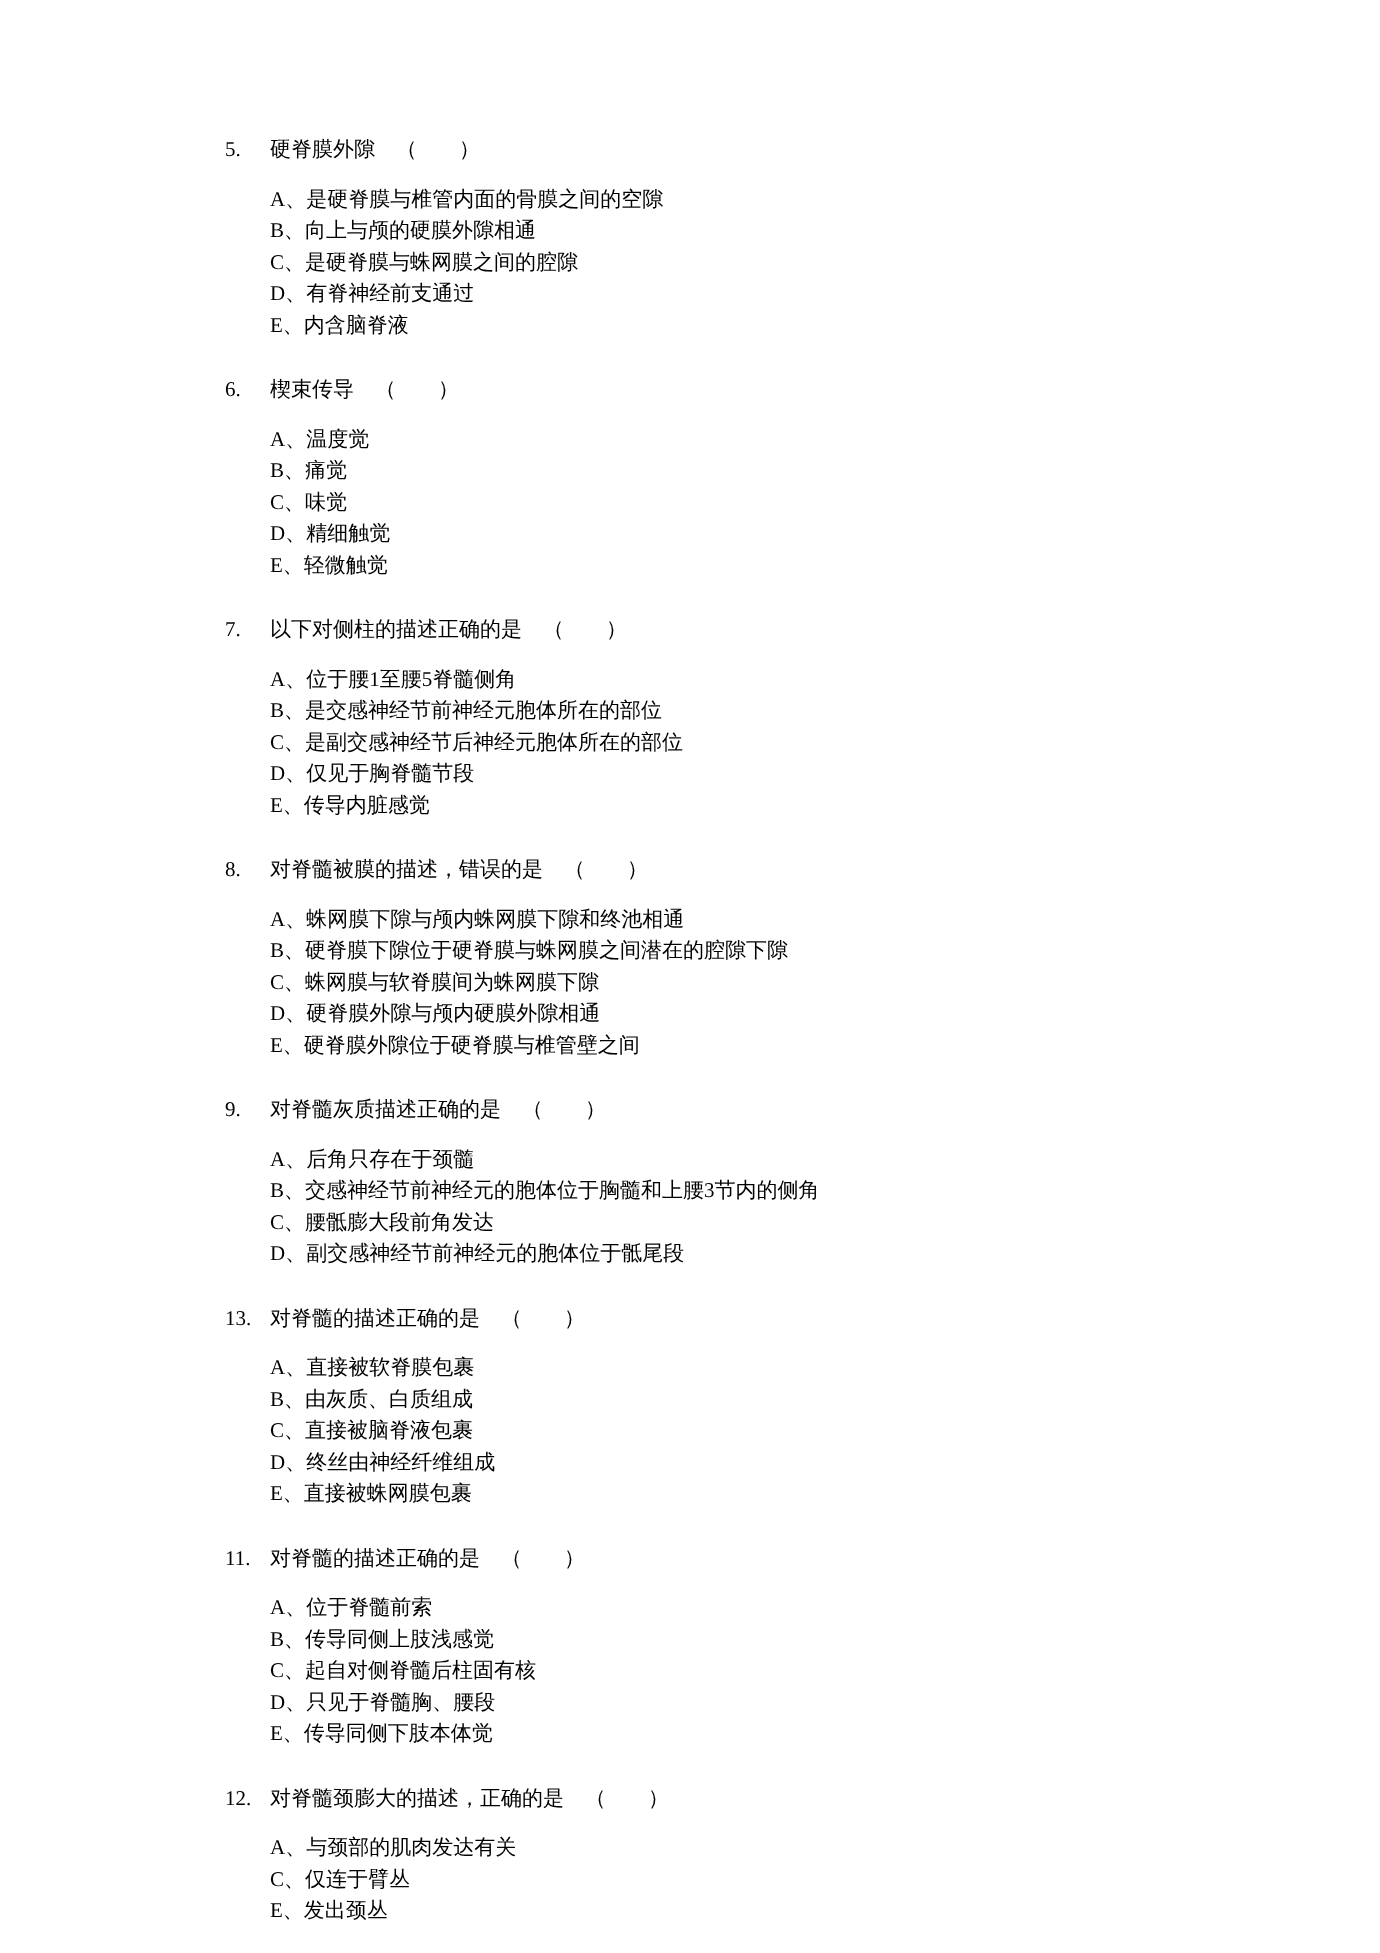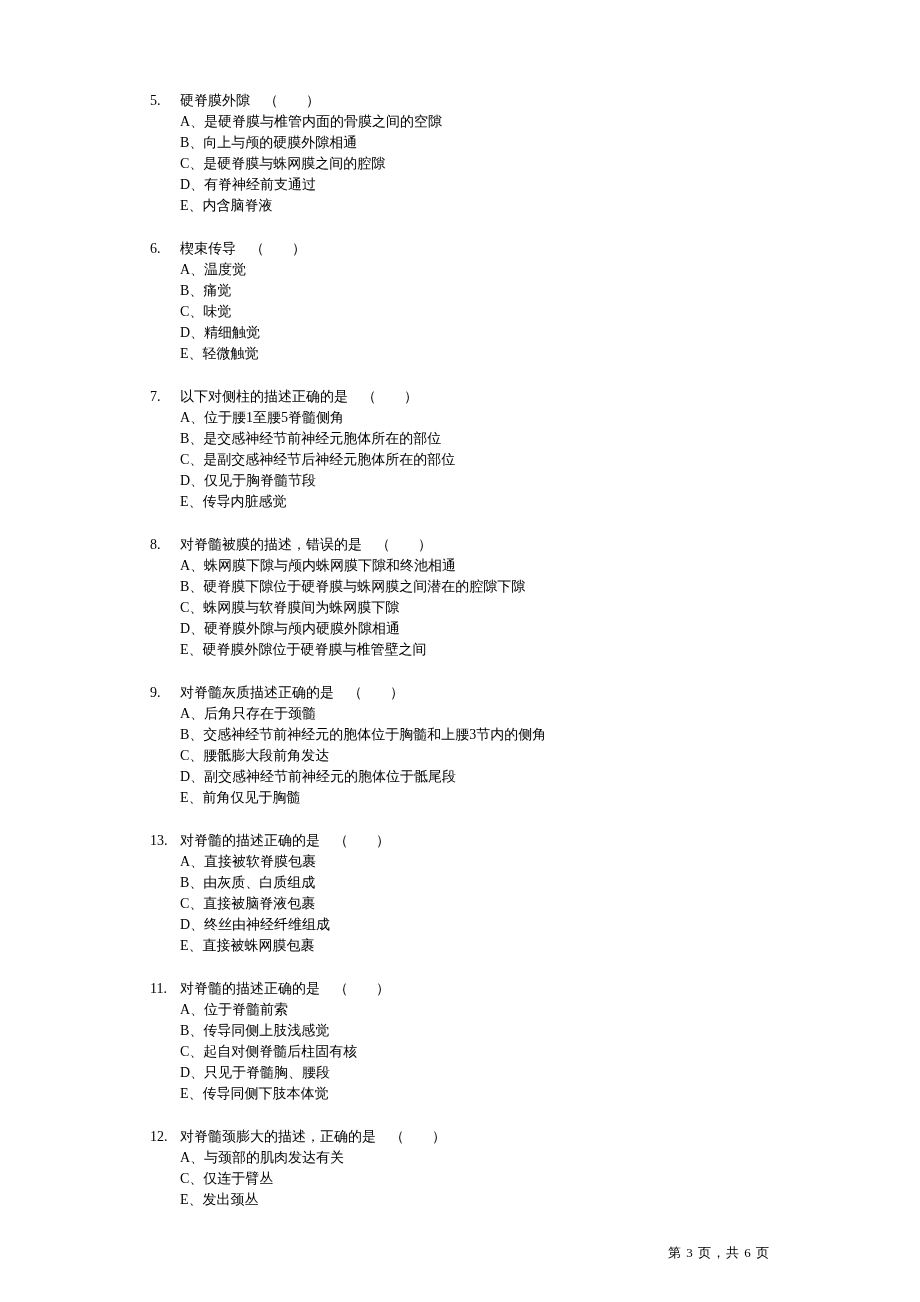--- a/index.html
+++ b/index.html
@@ -26,20 +26,21 @@
     .question-number {
       display: inline-block;
       width: 30px;
       text-align: left;
     }
     .question-stem {
       display: inline;
     }
     .options {
       padding-left: 30px;
+      margin-top: 12px;
     }
     .option-row {
       display: block;
       white-space: nowrap;
     }
     .page-footer {
       position: absolute;
       bottom: 40px;
       right: 150px;
       font-size: 13px;
@@ -110,21 +111,20 @@
   <div class="question">
     <div class="question-header">
       <span class="question-number">9.</span>
       <span class="question-stem">对脊髓灰质描述正确的是　（　　）</span>
     </div>
     <div class="options">
       <span class="option-row">A、后角只存在于颈髓</span>
       <span class="option-row">B、交感神经节前神经元的胞体位于胸髓和上腰3节内的侧角</span>
       <span class="option-row">C、腰骶膨大段前角发达</span>
       <span class="option-row">D、副交感神经节前神经元的胞体位于骶尾段</span>
-      <span class="option-row">E、前角仅见于胸髓</span>
     </div>
   </div>
 
   <div class="question">
     <div class="question-header">
       <span class="question-number">13.</span>
       <span class="question-stem">对脊髓的描述正确的是　（　　）</span>
     </div>
     <div class="options">
       <span class="option-row">A、直接被软脊膜包裹</span>

